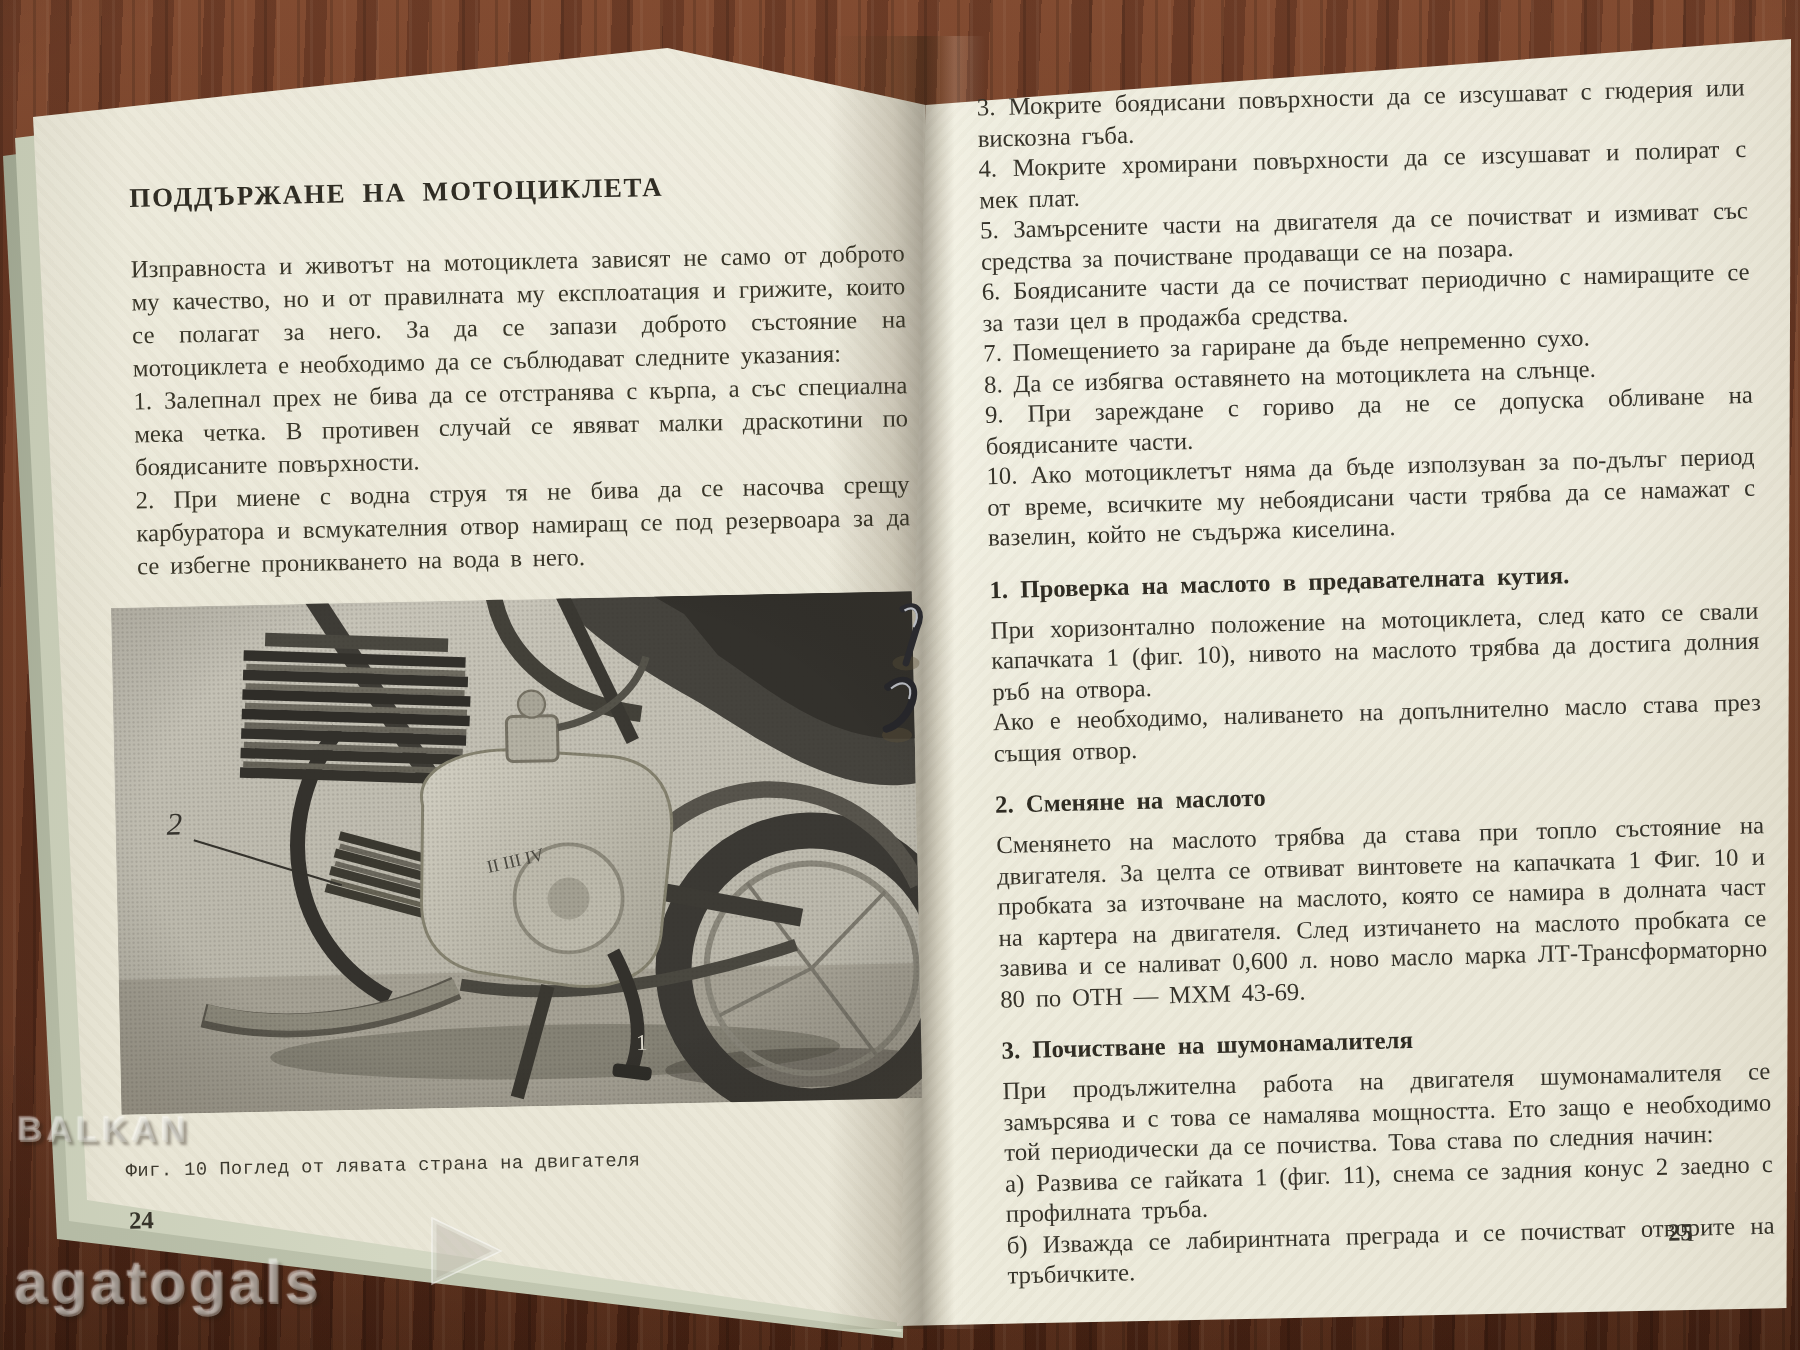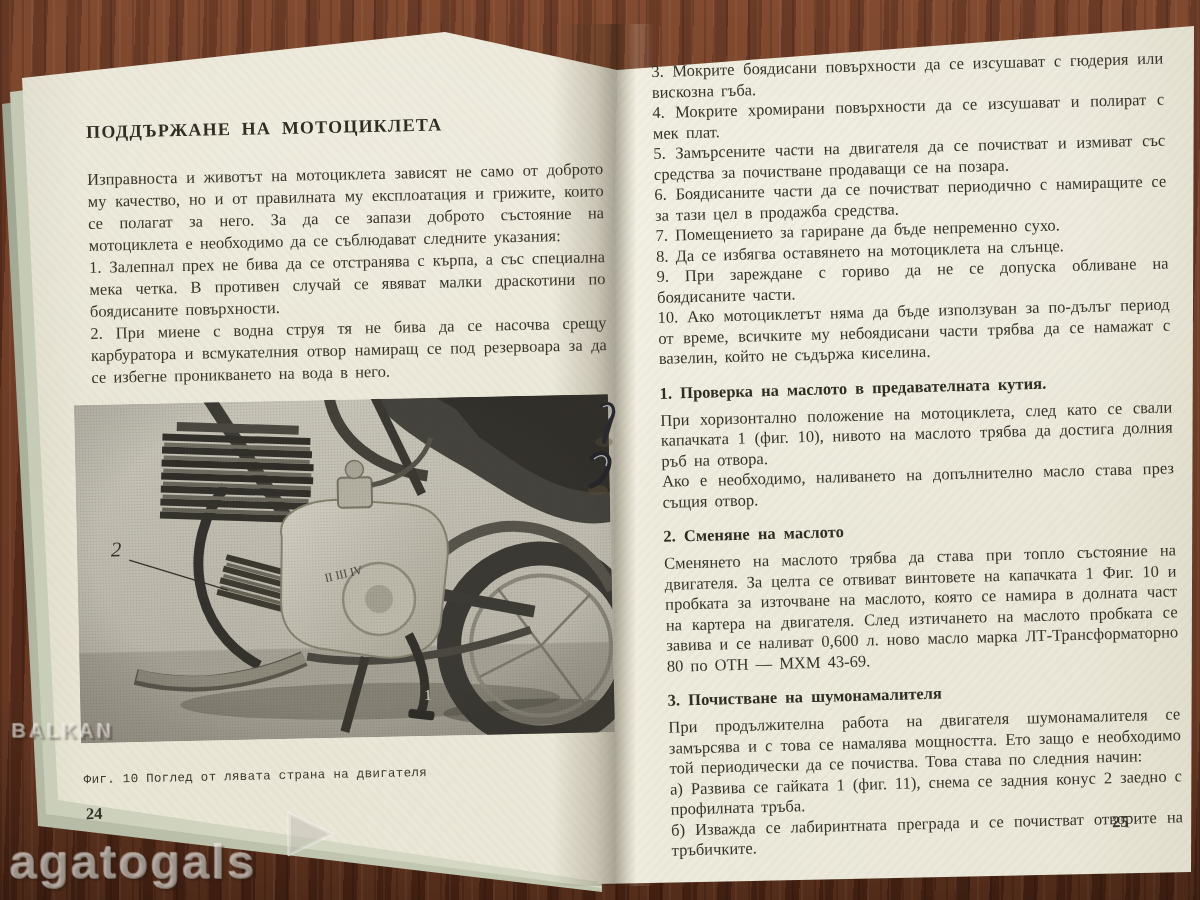--- a/index.html
+++ b/index.html
@@ -46,23 +46,23 @@
   figure.fig{margin:16px 0 0 -18px;width:534px;}
   .caption{font-family:"Liberation Mono",monospace;font-size:12.5px;letter-spacing:.3px;color:#3c392e;margin:26px 0 0 2px;}
   .pagenum{position:absolute;font-size:16.5px;font-weight:bold;color:#36332a;}
   .pn-left{left:86px;top:804px;transform:rotate(-1.2deg);}
   .pn-right{left:1112px;top:812px;transform:rotate(-1.5deg);}
   
   .staples{position:absolute;left:578px;top:398px;width:54px;height:112px;pointer-events:none;}
   
   .wm{position:absolute;font-family:"Liberation Sans",sans-serif;font-weight:bold;color:rgba(214,214,208,.40);
       text-shadow:2px 2px 2px rgba(40,28,18,.38), -1px -1px 1px rgba(255,255,255,.5);pointer-events:none;}
-  .wm-balkan{left:12px;top:720px;font-size:20px;letter-spacing:3px;}
+  .wm-balkan{left:12px;top:740px;font-size:23px;letter-spacing:3px;}
   .wm-auction{left:6px;top:748px;font-size:86px;letter-spacing:2px;line-height:1.1;}
-  .wm-agatogals{left:10px;top:834px;font-size:49px;letter-spacing:2px;}
+  .wm-agatogals{left:10px;top:834px;font-size:40px;letter-spacing:2px;}
   .wm-tri{left:284px;top:810px;width:52px;height:48px;}
 </style>
 </head>
 <body>
 
 <div class="stage">
 
   <div class="stack stack-b"></div>
   <div class="stack stack-a"></div>
   <div class="page page-right"></div>

